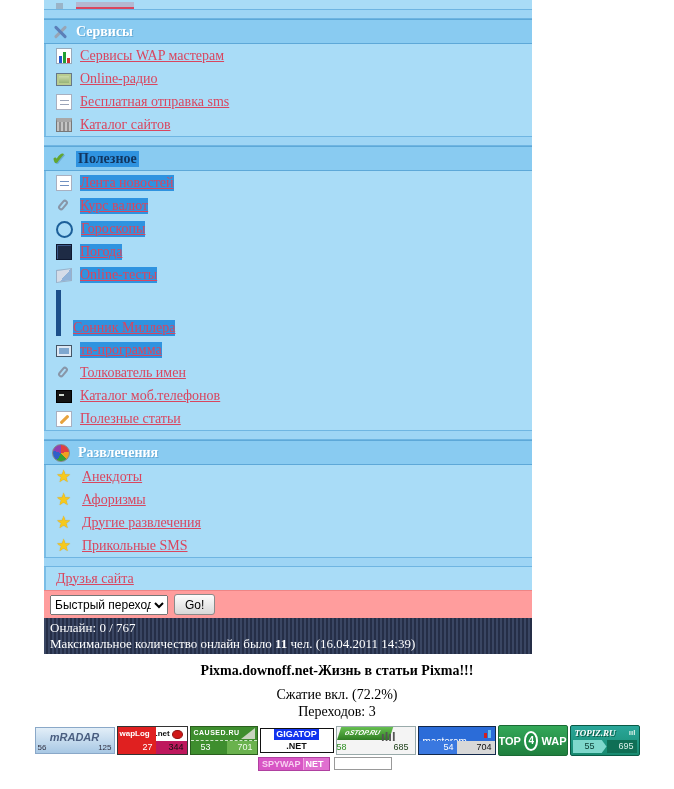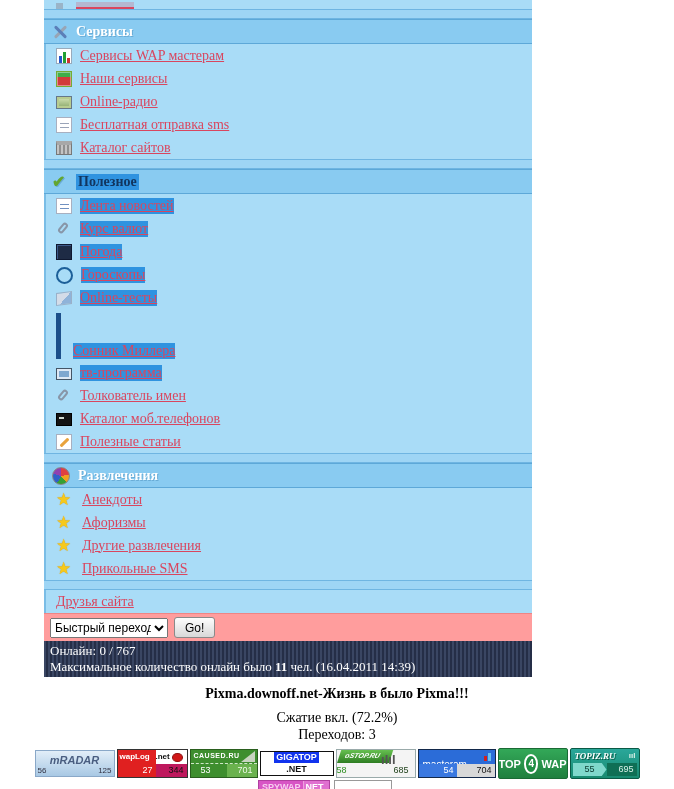--- a/index.html
+++ b/index.html
@@ -163,24 +163,20 @@
 
   <div class="hdr">
     <span class="i i-tools"></span>
     <span>Сервисы</span>
   </div>
   <div class="row">
     <span class="i i-chart"></span>
     <span class="lnk">Сервисы WAP мастерам</span>
   </div>
   <div class="row">
-    <span class="i i-package"></span>
-    <span class="lnk">Наши сервисы</span>
-  </div>
-  <div class="row">
     <span class="i i-radio"></span>
     <span class="lnk">Online-радио</span>
   </div>
   <div class="row">
     <span class="i i-doc"></span>
     <span class="lnk">Бесплатная отправка sms</span>
   </div>
   <div class="row">
     <span class="i i-bank"></span>
     <span class="lnk">Каталог сайтов</span>
@@ -193,26 +189,26 @@
   </div>
   <div class="row">
     <span class="i i-news"></span>
     <span class="lnk sel">Лента новостей</span>
   </div>
   <div class="row">
     <span class="i i-clip"></span>
     <span class="lnk sel">Курс валют</span>
   </div>
   <div class="row">
+    <span class="i i-ring"></span>
+    <span class="lnk sel">Гороскопы</span>
+  </div>
+  <div class="row">
     <span class="i i-weather"></span>
     <span class="lnk sel">Погода</span>
-  </div>
-  <div class="row">
-    <span class="i i-ring"></span>
-    <span class="lnk sel">Гороскопы</span>
   </div>
   <div class="row">
     <span class="i i-flag"></span>
     <span class="lnk sel">Online-тесты</span>
   </div>
   <div class="row tall">
     <span class="i i-tallbar"></span>
     <span class="lnk sel">Сонник Миллера</span>
   </div>
   <div class="row">
@@ -265,21 +261,21 @@
     </select>
     <button>Go!</button>
   </div>
 
   <div class="darkbar">
     <div>Онлайн: 0 / 767</div>
     <div><span>Максимальное количество онлайн было </span><b>11</b><span> чел. (16.04.2011 14:39)</span></div>
   </div>
 </div>
 
-<div class="centertxt sitetitle">Pixma.downoff.net-Жизнь в было Pixma!!!</div>
+<div class="centertxt sitetitle">Pixma.downoff.net-Жизнь в статьи Pixma!!!</div>
 <div class="centertxt compress">Сжатие вкл. (72.2%)</div>
 <div class="centertxt transitions">Переходов: 3</div>
 
 <div class="banrow">
   <div class="ban b-mradar">
     <div class="t">mRADAR</div>
     <span class="nl">56</span>
     <span class="nr">125</span>
   </div>
   <div class="ban b-waplog">

